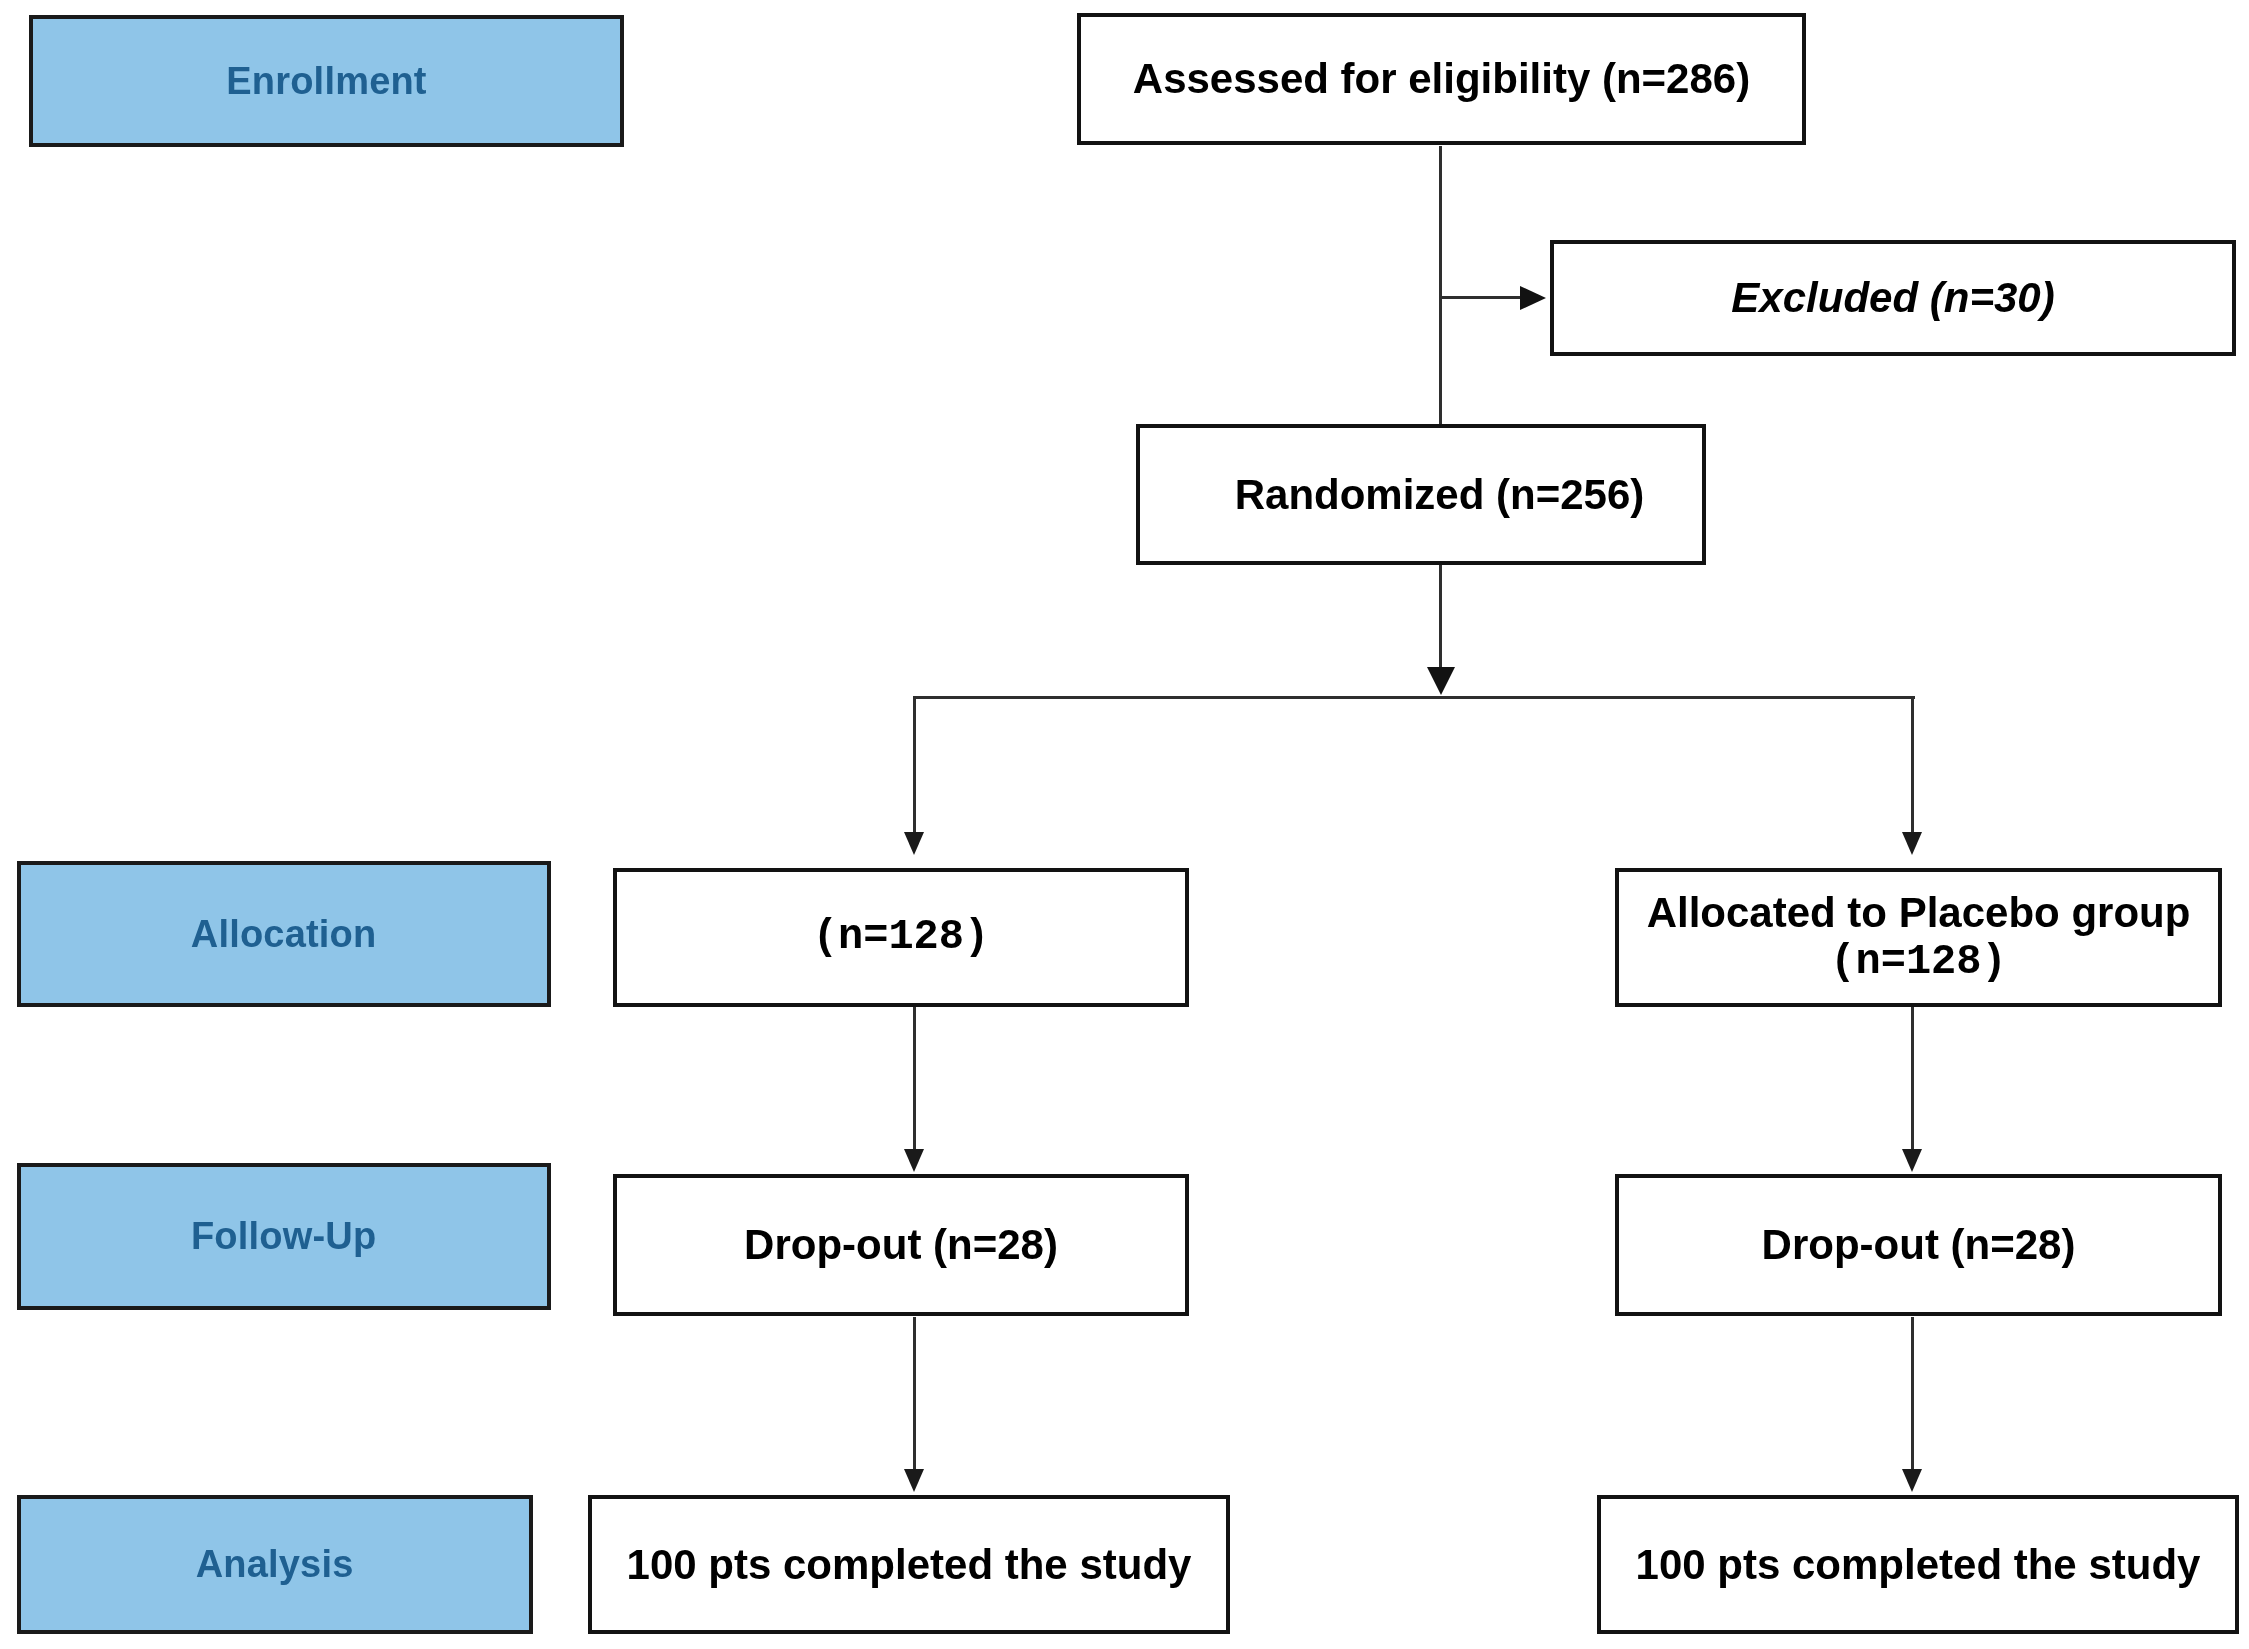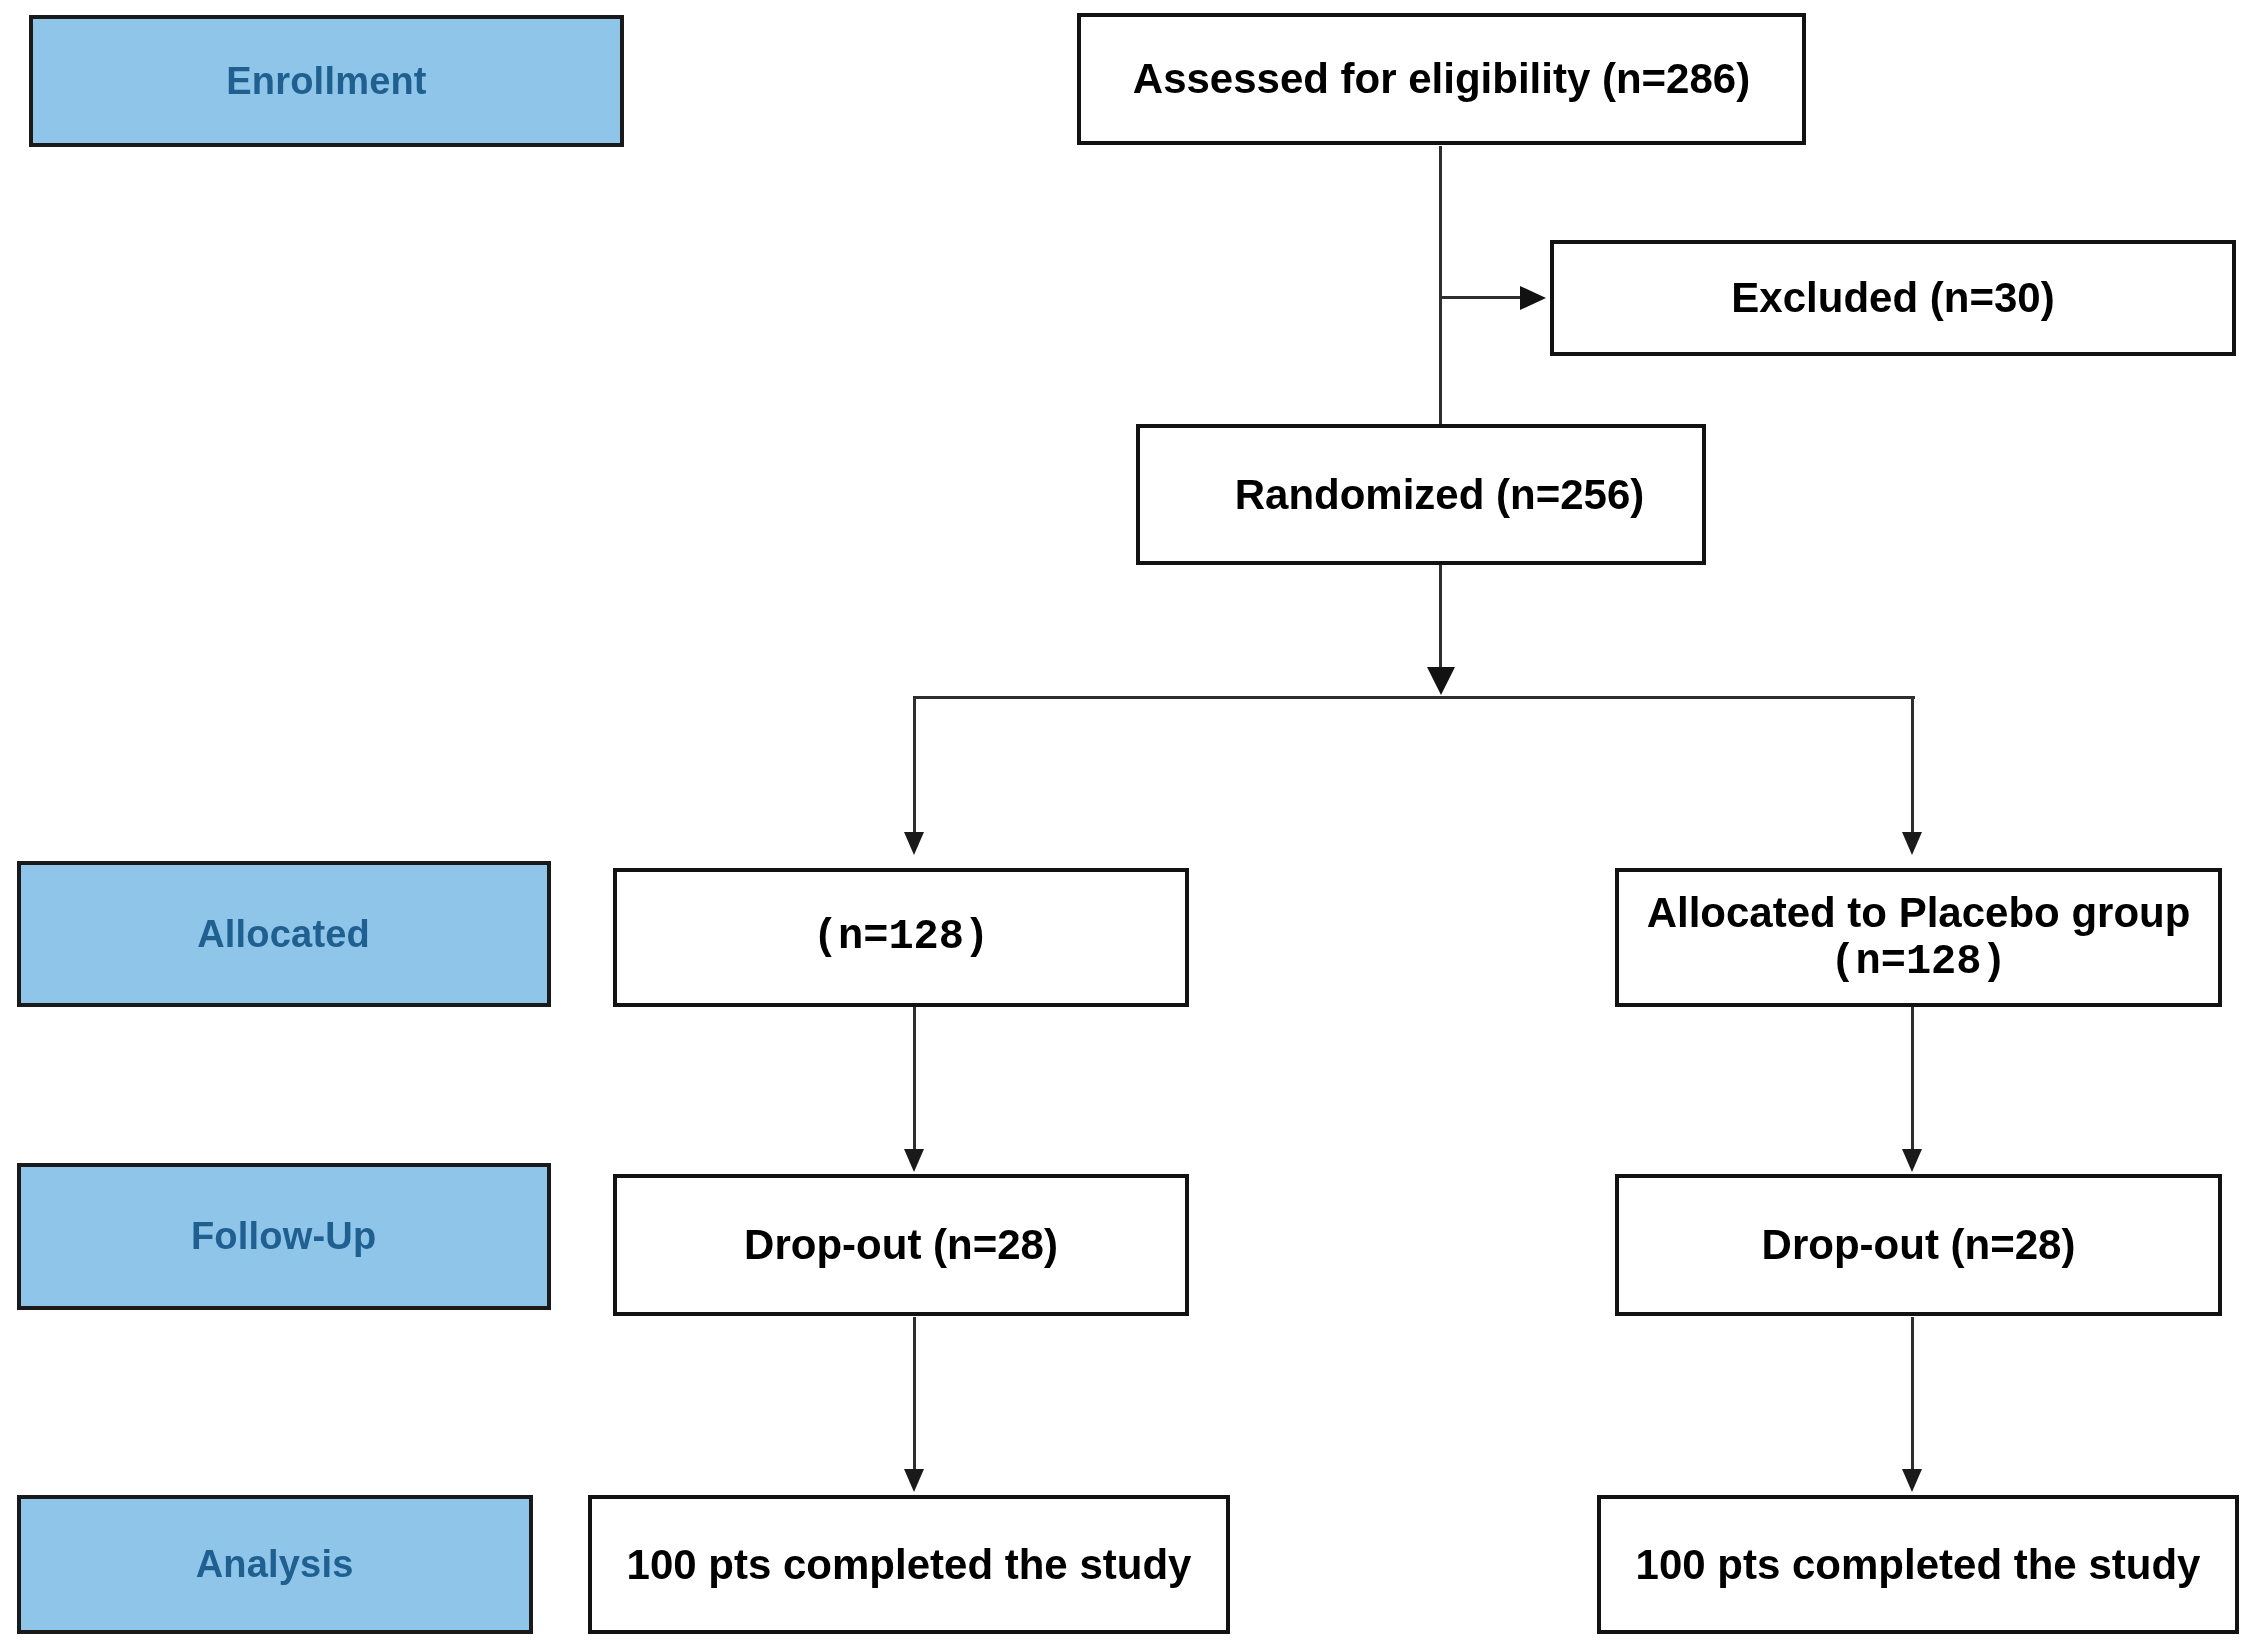--- a/index.html
+++ b/index.html
@@ -87,41 +87,41 @@
 </head>
 <body>
 
 <div id="canvas">
 
   <div class="box stage-box" style="left:29px; top:15px; width:595px; height:132px;">
     <span>Enrollment</span>
   </div>
 
   <div class="box stage-box" style="left:16.6px; top:861px; width:534px; height:146px;">
-    <span>Allocated</span>
+    <span>Allocation</span>
   </div>
 
   <div class="box stage-box" style="left:16.6px; top:1163px; width:534px; height:147px;">
     <span>Follow-Up</span>
   </div>
 
   <div class="box stage-box" style="left:16.6px; top:1495px; width:516px; height:139px;">
     <span>Analysis</span>
   </div>
 
   <div class="box node-box" style="left:1077px; top:13.2px; width:729px; height:132px;">
     <span class="inner">Assessed for eligibility (n=286)</span>
   </div>
 
   <div class="vline" style="left:1439px; top:146px; height:278px;"></div>
 
   <div class="hline" style="left:1439px; top:296px; width:83px;"></div>
   <div class="arrow-right" style="left:1520px; top:286px;"></div>
 
-  <div class="box node-box" style="left:1550px; top:240px; width:686px; height:116px;">
+  <div class="box node-box" style="left:1550px; top:240px; width:686px; height:116px;font-style:italic;">
     <span class="inner">Excluded (n=30)</span>
   </div>
 
   <div class="box node-box" style="left:1136px; top:424px; width:570px; height:141px;padding-left:37px;">
     <span class="inner">Randomized (n=256)</span>
   </div>
 
   <div class="vline" style="left:1439px; top:565px; height:106px;"></div>
   <div class="arrow-down" style="left:1427px; top:667px;"></div>
 

